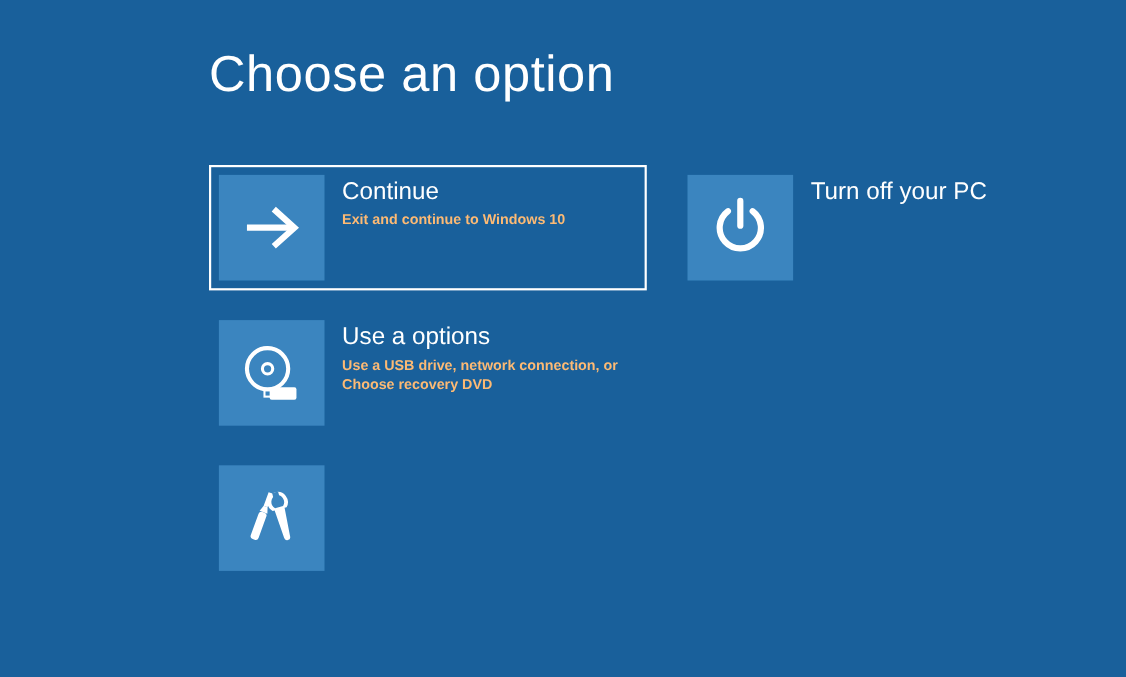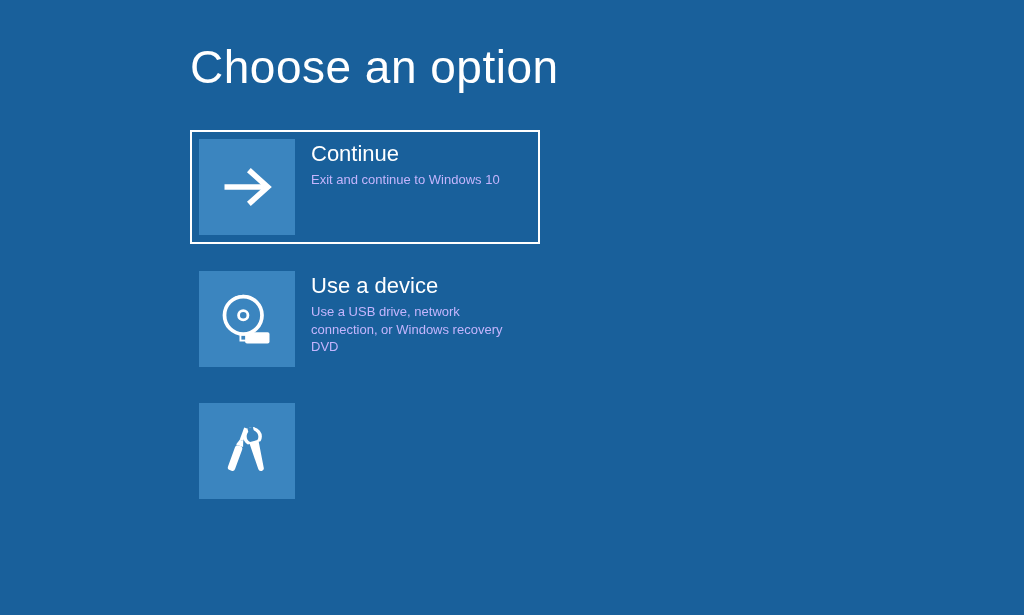--- a/index.html
+++ b/index.html
@@ -9,35 +9,35 @@
     font-family: "Segoe UI", "Segoe UI Light", Arial, sans-serif;
     color: #ffffff;
   }
   .screen {
     padding: 40px 0 0 190px;
   }
   .title {
     font-size: 46px;
     font-weight: 300;
     letter-spacing: 0.5px;
-    margin-bottom: 36px;
+    margin-bottom: 56px;
   }
   .columns {
     display: flex;
     gap: 28px;
   }
   .col {
     display: flex;
     flex-direction: column;
     gap: 18px;
   }
   .tile {
     display: flex;
     align-items: flex-start;
-    width: 350px;
+    width: 398px;
     padding: 7px;
     border: 2px solid transparent;
     cursor: pointer;
   }
   .tile.selected { border-color: #ffffff; }
   .tile.narrow { width: 330px; }
   .icon-box {
     width: 96px;
     height: 96px;
     background: #3b85bf;
@@ -51,22 +51,22 @@
     padding: 2px 12px 0 16px;
   }
   .tile-title {
     font-size: 22px;
     font-weight: 300;
     line-height: 1.2;
     margin-bottom: 4px;
   }
   .tile-desc {
     font-size: 13px;
-    font-weight: 400;
-    color: #c4b5fd;
+    font-weight: 700;
+    color: #fdba74;
     line-height: 1.35;
   }
 </style>
 </head>
 <body>
 
 <div class="screen">
   <h1 class="title">Choose an option</h1>
 
   <div class="columns">
@@ -90,22 +90,22 @@
           <svg viewBox="0 0 64 64">
             <circle cx="28" cy="28" r="20" fill="none" stroke="#ffffff" stroke-width="4"></circle>
             <circle cx="28" cy="28" r="5" fill="none" stroke="#ffffff" stroke-width="3"></circle>
             <path d="M18 10 A20 20 0 0 1 38 10" fill="none" stroke="#ffffff" stroke-width="2" opacity="0.8"></path>
             <rect x="30" y="46" width="26" height="12" rx="2" fill="#ffffff"></rect>
             <rect x="24" y="48" width="8" height="8" fill="#ffffff"></rect>
             <rect x="26" y="50" width="4" height="4" fill="#3b85bf"></rect>
           </svg>
         </div>
         <div class="tile-text">
-          <div class="tile-title">Use a device</div>
-          <div class="tile-desc">Use a USB drive, network connection, or Windows recovery DVD</div>
+          <div class="tile-title">Use a options</div>
+          <div class="tile-desc">Use a USB drive, network connection, or Choose recovery DVD</div>
         </div>
       </div>
 
       <div class="tile">
         <div class="icon-box">
           <svg viewBox="0 0 64 64" fill="#ffffff">
 
             <g transform="rotate(20 22 32)">
               <rect x="20" y="6" width="4" height="14"></rect>
               <polygon points="20,20 24,20 26,26 18,26"></polygon>
@@ -117,15 +117,29 @@
               <rect x="39" y="6" width="6" height="10" fill="#3b85bf"></rect>
             </g>
           </svg>
         </div>
         <div class="tile-text">
         </div>
       </div>
 
     </div>
 
+    <div class="col">
+
+      <div class="tile narrow">
+        <div class="icon-box">
+          <svg viewBox="0 0 64 64" fill="none" stroke="#ffffff" stroke-width="6" stroke-linecap="round">
+            <path d="M20 16 A 20 20 0 1 0 44 16"></path>
+            <line x1="32" y1="6" x2="32" y2="30"></line>
+          </svg>
+        </div>
+        <div class="tile-text">
+          <div class="tile-title">Turn off your PC</div>
+        </div>
+      </div>
+    </div>
 
   </div>
 </div>
 
 </body></html>

